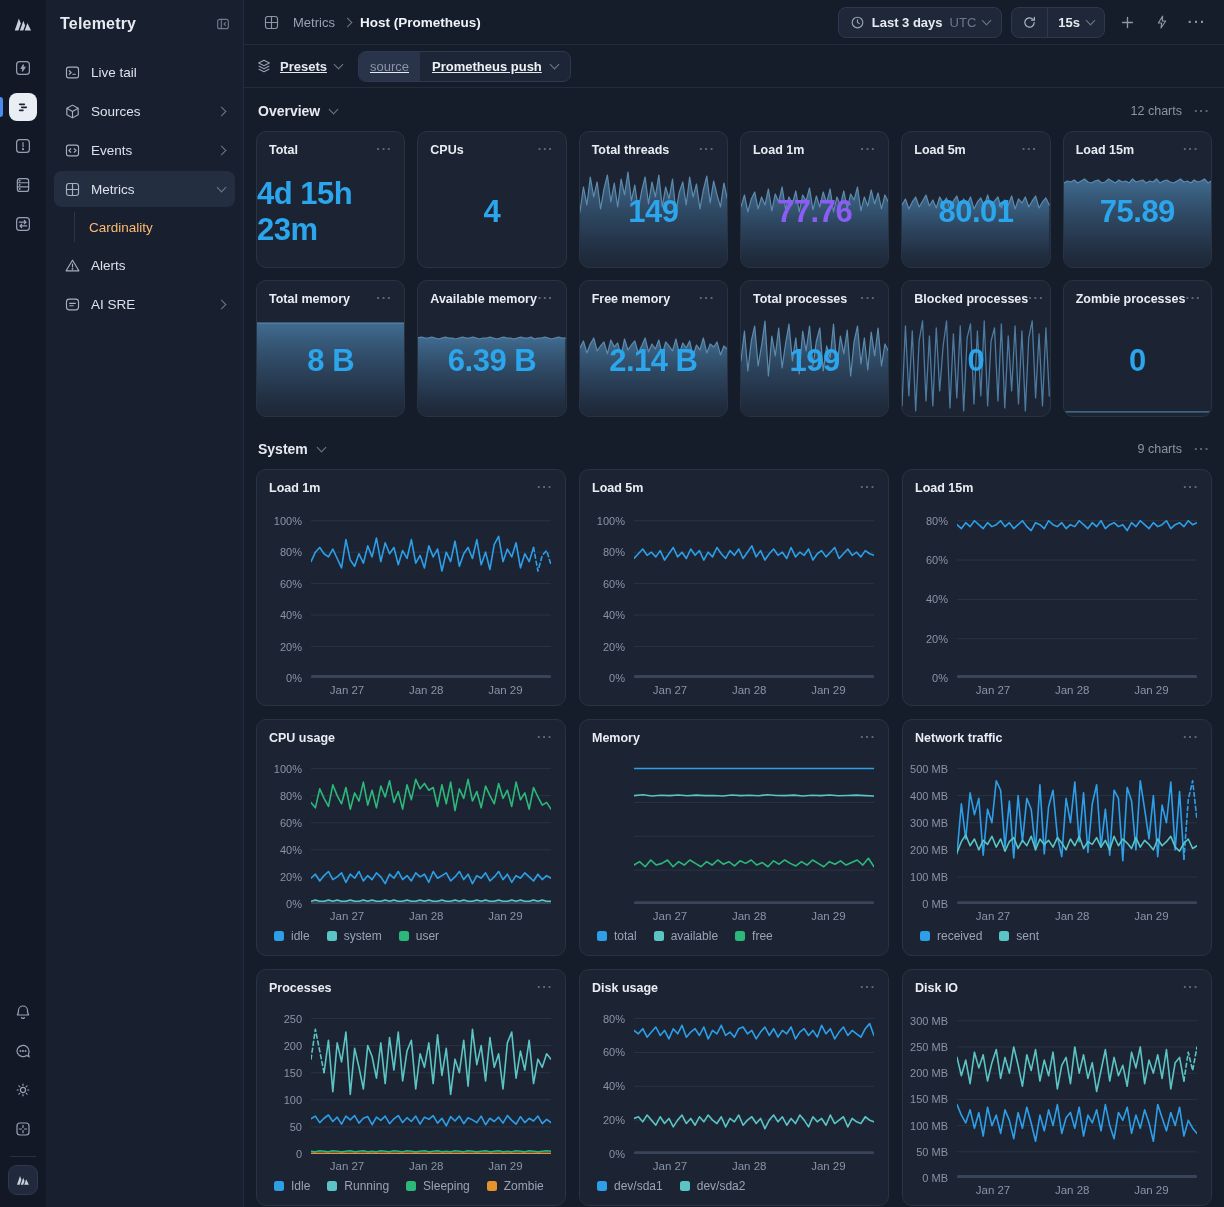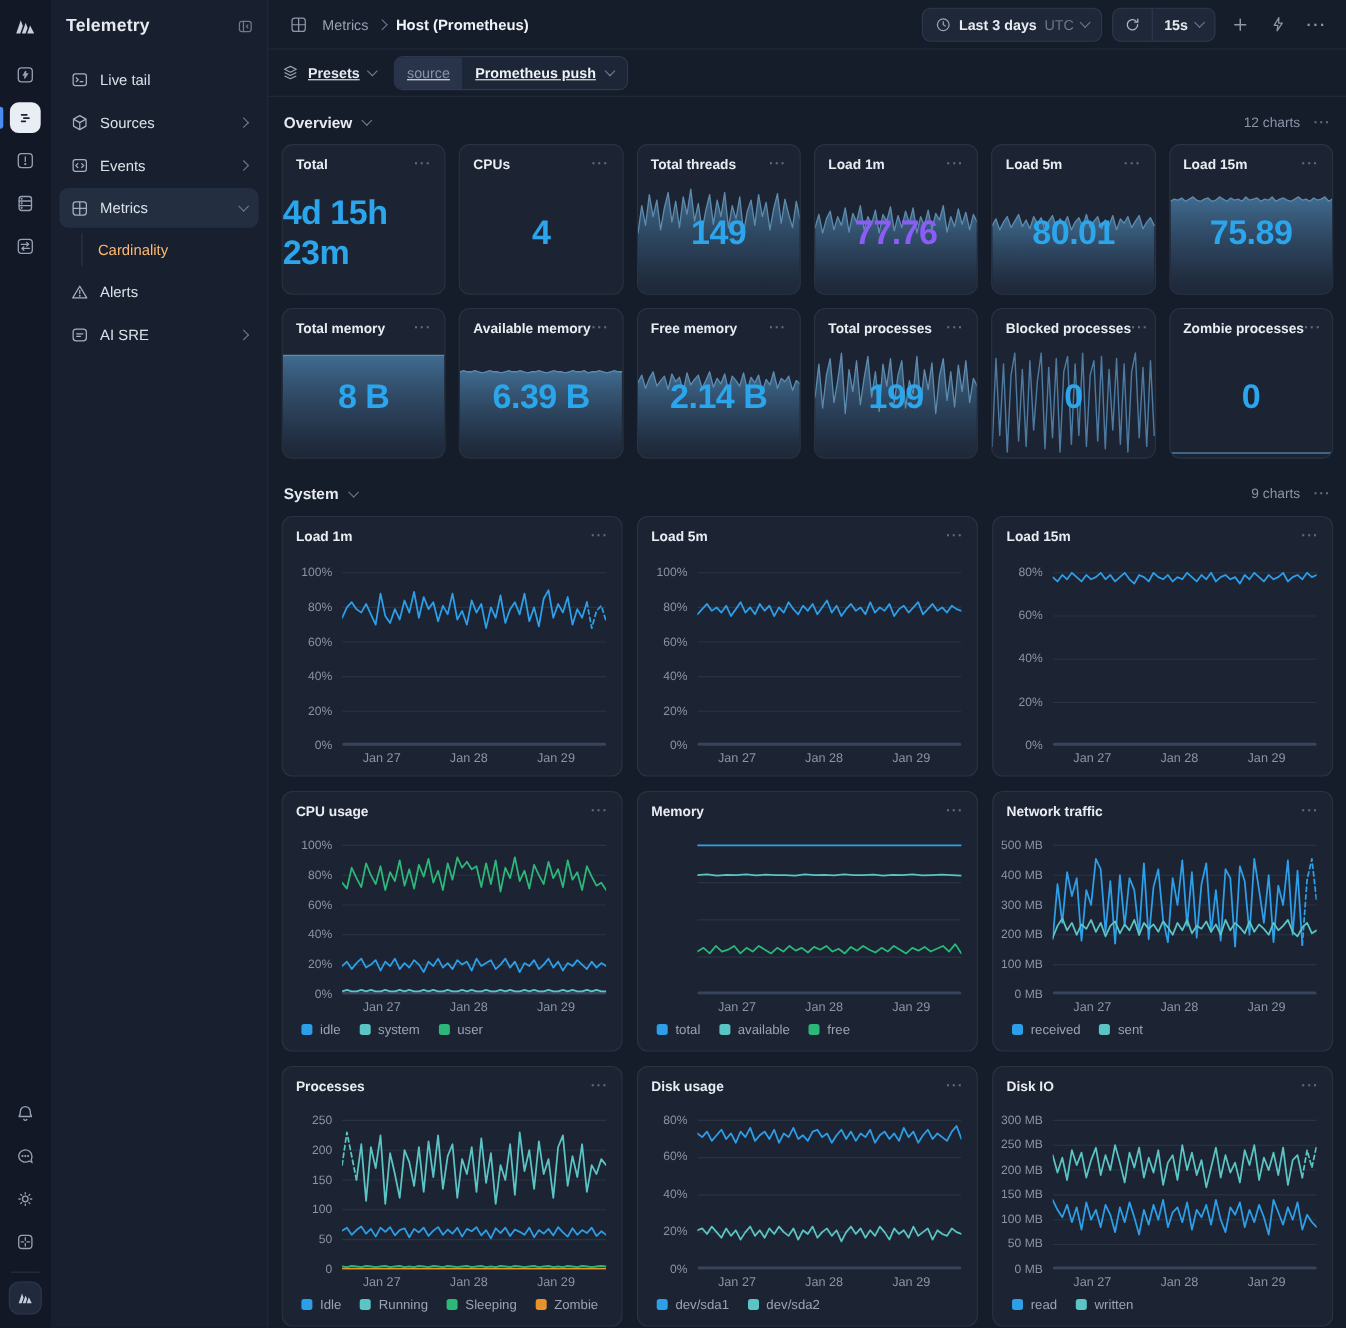--- a/index.html
+++ b/index.html
@@ -945,26 +945,16 @@
                 <polyline points="94.55,43.94 96.36,27.27 98.18,37.88 100.00,24.24" fill="none" stroke="#5BC4C4" stroke-width="1.6" stroke-linejoin="round" stroke-linecap="round" vector-effect="non-scaling-stroke" stroke-dasharray="4 3"></polyline>
                 <polyline points="0.00,30.30 1.82,40.91 3.64,31.82 5.45,45.45 7.27,27.27 9.09,36.36 10.91,28.79 12.73,43.94 14.55,33.33 16.36,25.76 18.18,42.42 20.00,30.30 21.82,39.39 23.64,24.24 25.45,34.85 27.27,46.97 29.09,28.79 30.91,37.88 32.73,25.76 34.55,43.94 36.36,31.82 38.18,40.91 40.00,27.27 41.82,48.48 43.64,34.85 45.45,30.30 47.27,45.45 49.09,24.24 50.91,39.39 52.73,28.79 54.55,42.42 56.36,33.33 58.18,50.00 60.00,37.88 61.82,25.76 63.64,43.94 65.45,30.30 67.27,40.91 69.09,34.85 70.91,46.97 72.73,27.27 74.55,36.36 76.36,24.24 78.18,45.45 80.00,31.82 81.82,39.39 83.64,28.79 85.45,42.42 87.27,25.76 89.09,48.48 90.91,33.33 92.73,30.30 94.55,43.94" fill="none" stroke="#5BC4C4" stroke-width="1.6" stroke-linejoin="round" stroke-linecap="round" vector-effect="non-scaling-stroke"></polyline>
               </svg>
             </div>
       <div class="xlabs">
               <div class="xlab" style="left: 15%;">Jan 27</div>
               <div class="xlab" style="left: 48%;">Jan 28</div>
               <div class="xlab" style="left: 81%;">Jan 29</div>
             </div>
     </div>
-    <div class="legend">
-            <span class="lg">
-              <i style="background: rgb(44, 159, 232);"></i>
-              <span>read</span>
-            </span>
-            <span class="lg">
-              <i style="background: rgb(91, 196, 196);"></i>
-              <span>written</span>
-            </span>
-          </div>
   </div>
 </div>
   </div>
 </main>
 
 </body></html>

